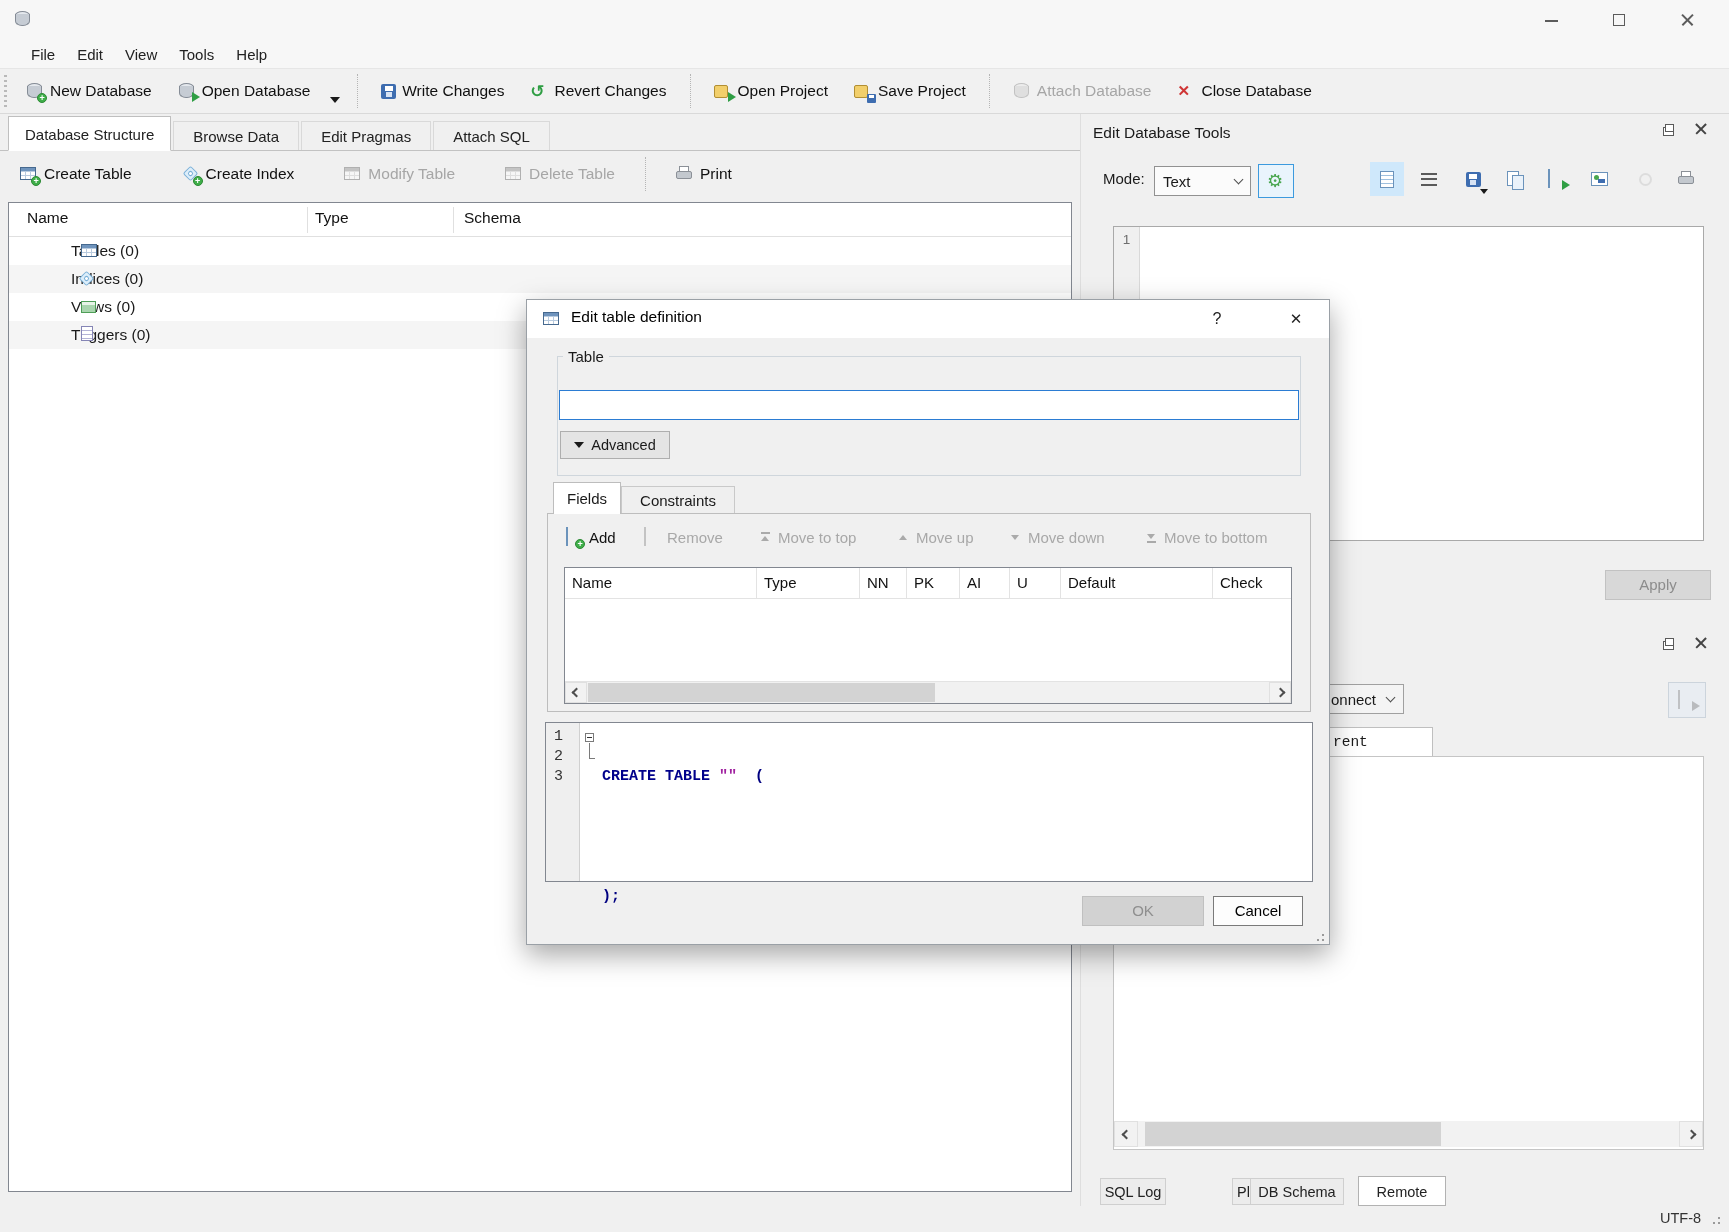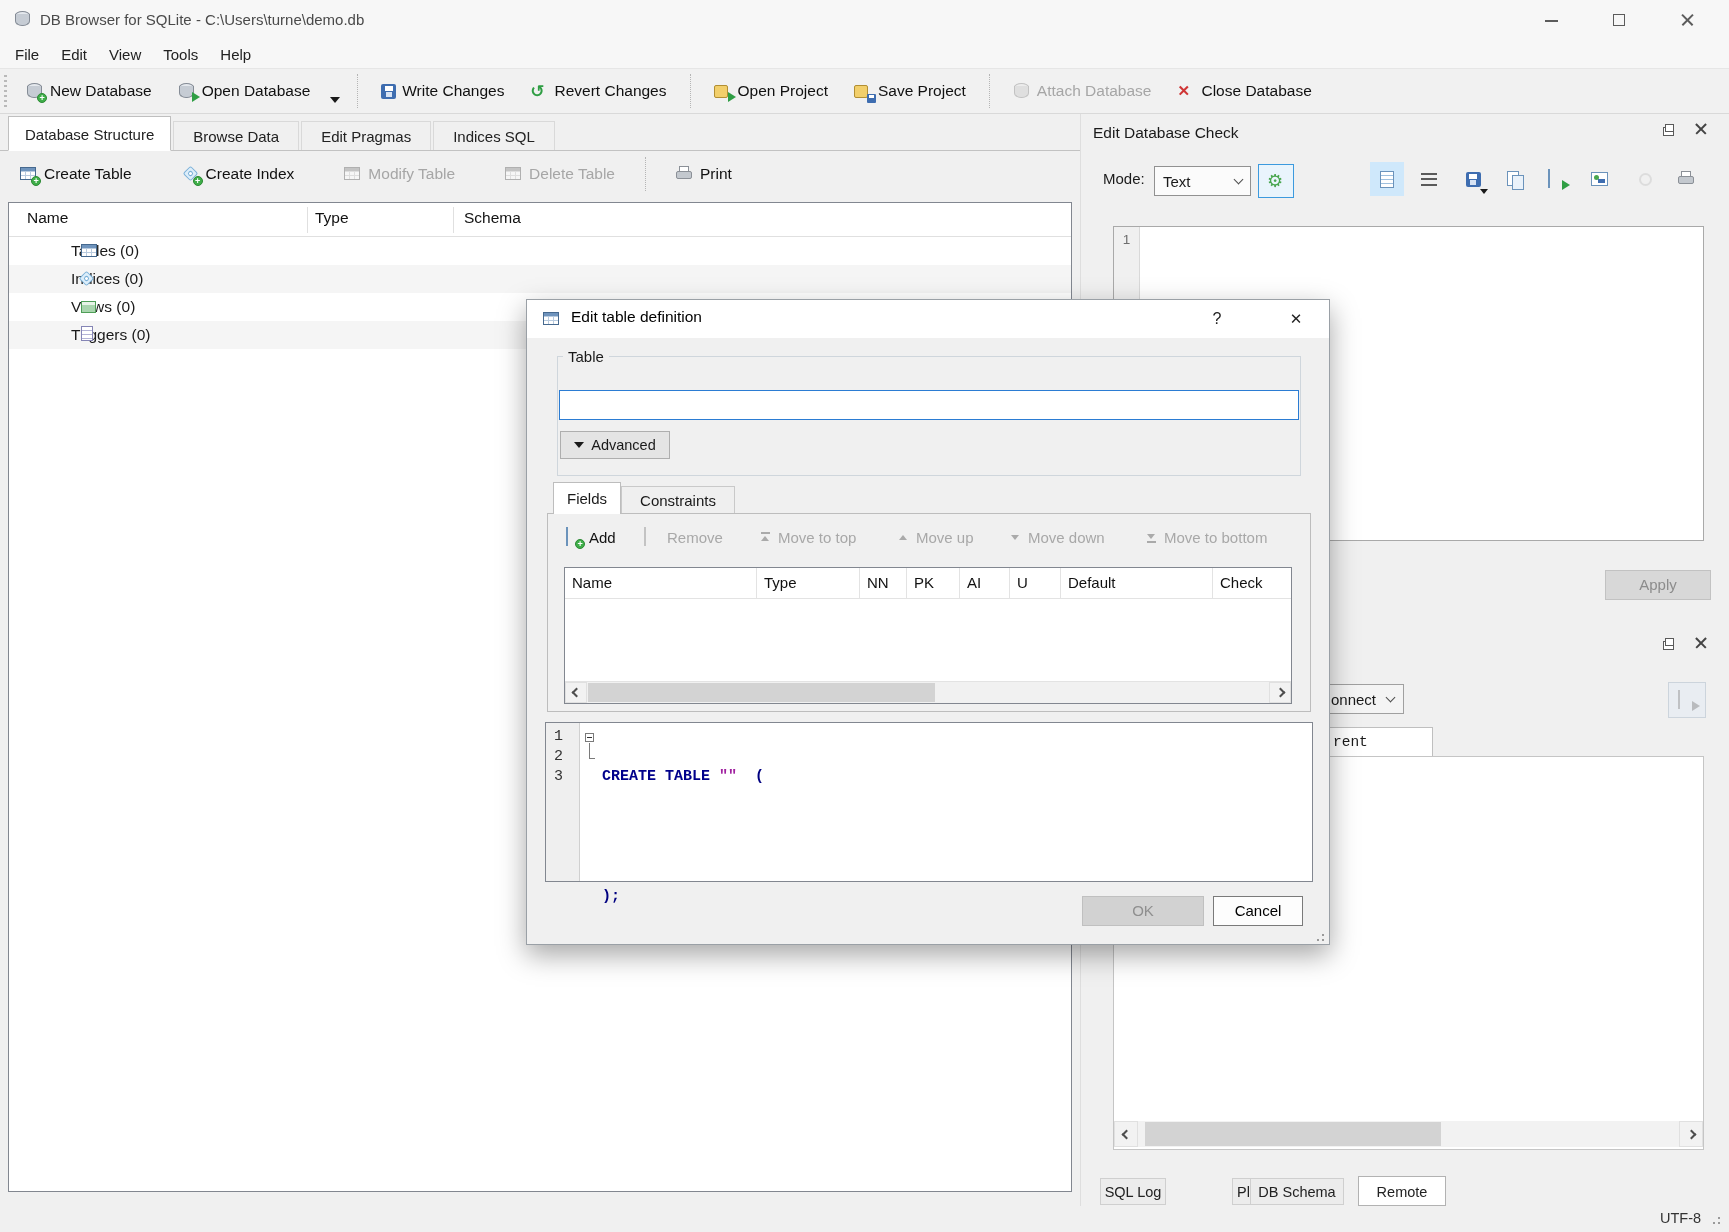--- a/index.html
+++ b/index.html
@@ -11,21 +11,21 @@
   
   #titlebar { left:0; top:0; width:1729px; height:40px; background:#f7f7f7; }
   #titlebar .title { position:absolute; left:40px; top:0; line-height:40px; font-size:15px; color:#4a4a4a; }
   .wctl { position:absolute; top:0; width:48px; height:40px; }
   .wctl .bar { position:absolute; left:17px; top:20px; width:13px; height:1.5px; background:#5c5c5c; }
   .wctl .sq  { position:absolute; left:17px; top:14px; width:12px; height:12px; border:1.5px solid #5c5c5c; background:transparent; }
   .xbars { position:absolute; left:16px; top:19px; width:15px; height:1.5px; background:#5c5c5c; }
   .r45 { transform:rotate(45deg); } .r-45 { transform:rotate(-45deg); }
 
   
-  #menubar { left:0; top:40px; width:1729px; height:28px; background:#f7f7f7; display:flex; align-items:center; padding-left:4px; }
+  #menubar { left:0; top:40px; width:1729px; height:28px; background:#f7f7f7; display:flex; align-items:center; padding-left:20px; }
   .menu-item { padding:0 11px; line-height:27px; font-size:15px; color:#222; }
 
   
   #toolbar { left:0; top:68px; width:1729px; height:46px; background:#f1f1f1;
              border-top:1px solid #e6e6e6; border-bottom:1px solid #d9d9d9;
              display:flex; align-items:center; }
   .tb-handle { width:5px; height:32px; margin:0 6px 0 4px;
                background:repeating-linear-gradient(to bottom,#b9b9b9 0 2px,transparent 2px 5px); width:3px; }
   .tb-sep { width:0; height:34px; border-left:1px dotted #b5b5b5; margin:0 10px; }
   .tbbtn { display:flex; align-items:center; gap:6px; padding:0 13px; height:36px; font-size:15.5px; color:#111; }
@@ -196,21 +196,20 @@
     background:
       radial-gradient(circle 1.3px at 10px 10px,#9a9a9a 98%,transparent),
       radial-gradient(circle 1.3px at 10px 5px,#9a9a9a 98%,transparent),
       radial-gradient(circle 1.3px at 5px 10px,#9a9a9a 98%,transparent); }
 </style>
 </head>
 <body>
 
 <div class="abs" id="titlebar">
   <span class="ic abs" style="left:14px;top:10px"><span class="ic ic-db" style="width:18px"></span></span>
-  <span class="title">DB Browser for SQLite - C:\Users\turne\demo.db</span>
   <span class="wctl" style="left:1528px">
       <span class="bar"></span>
     </span>
   <span class="wctl" style="left:1596px">
       <span class="sq"></span>
     </span>
   <span class="wctl" style="left:1664px">
       <span class="xbars r45"></span>
       <span class="xbars r-45"></span>
     </span>
@@ -263,21 +262,21 @@
   <span class="tbbtn">
     <span class="ic ic-redx"></span>
     <span>Close Database</span>
   </span>
 </div>
 
 <div class="abs" id="tabbar">
   <span class="tab active">Database Structure</span>
   <span class="tab">Browse Data</span>
   <span class="tab">Edit Pragmas</span>
-  <span class="tab">Indices SQL</span>
+  <span class="tab">Attach SQL</span>
 </div>
 
 <div class="abs" id="structbar">
   <span class="sbtn">
     <span class="ic"><span class="ic ic-table"></span><span class="badge-plus"></span></span>
     <span>Create Table</span>
   </span>
   <span class="sbtn" style="margin-left:22px">
     <span class="ic"><span class="ic ic-tag"></span><span class="badge-plus"></span></span>
     <span>Create Index</span>
@@ -321,21 +320,21 @@
     <span>Views (0)</span>
   </div>
   <div class="trow alt" style="top:118px">
     <span class="ic"><span class="ic ic-page"></span></span>
     <span>Triggers (0)</span>
   </div>
 </div>
 
 <div class="abs" id="dockarea"></div>
 
-<span class="dock-title abs" style="left:1093px;top:124px">Edit Database Check</span>
+<span class="dock-title abs" style="left:1093px;top:124px">Edit Database Tools</span>
 <span class="dock-btn abs" style="left:1660px;top:122px"><span class="ic ic-float"></span></span>
 <span class="dock-btn abs" style="left:1692px;top:120px"><span class="ic ic-x"></span></span>
 
 <span class="abs" id="mode-label">Mode:</span>
 <span class="abs" id="mode-combo">
   <span>Text</span>
   <span class="chev-dn" style="margin-top:-4px"></span>
 </span>
 <span class="abs" id="gear-btn">
     <span class="ic ic-gear"></span>

